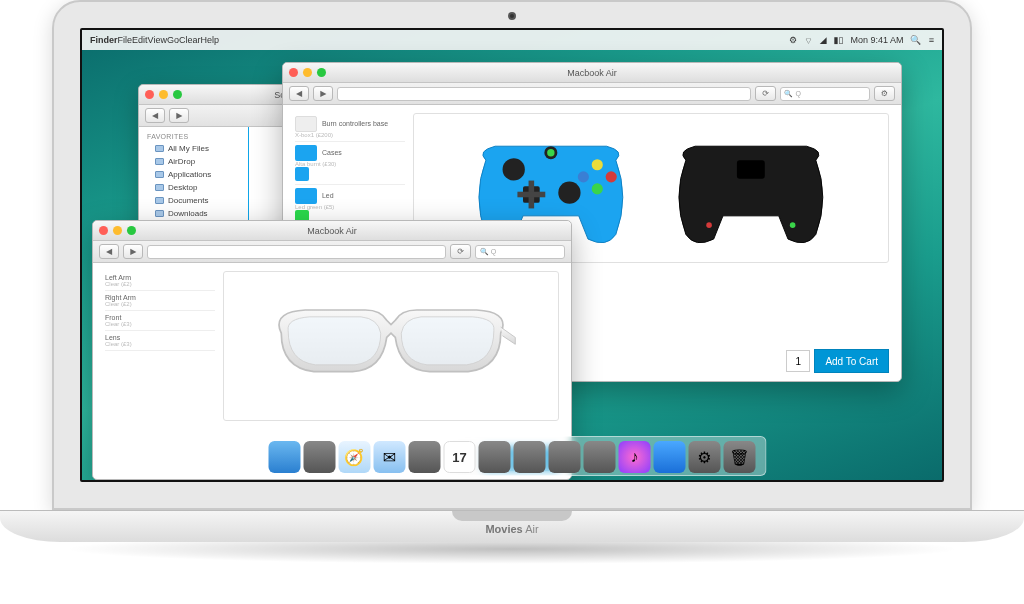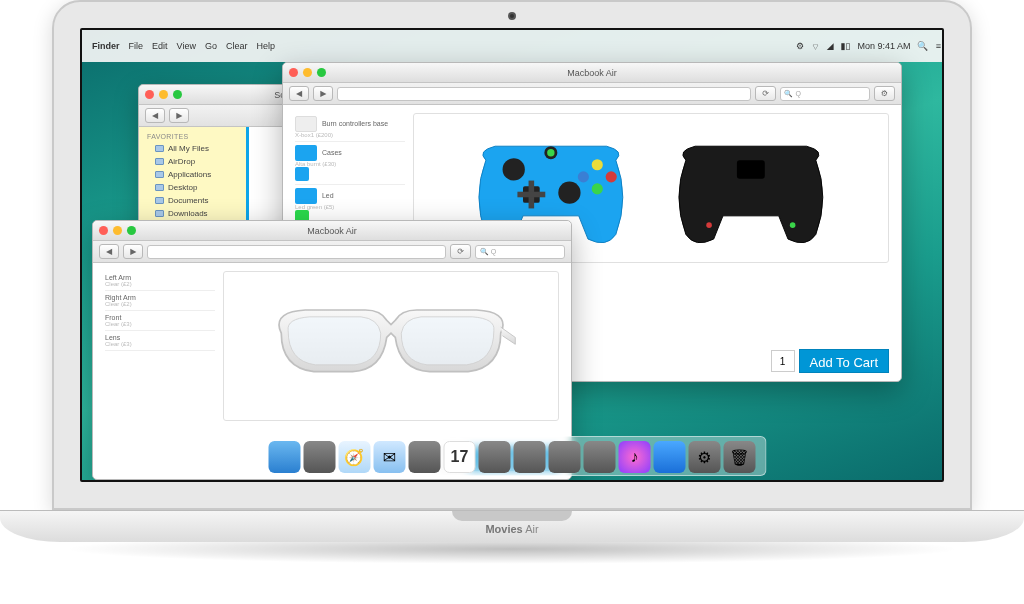--- a/index.html
+++ b/index.html
@@ -25,22 +25,22 @@
   background: linear-gradient(#f5f5f5,#dcdcdc); border-radius: 0 0 60px 60px/0 0 24px 24px;
   border-top: 1px solid #bbb; position: relative;
 }
 .notch { position: absolute; left: 50%; top: 0; transform: translateX(-50%); width: 120px; height: 10px; background: #c8c8c8; border-radius: 0 0 10px 10px; }
 .base-label { position: absolute; left: 50%; top: 12px; transform: translateX(-50%); font-size: 11px; color: #888; }
 .base-label b { font-weight: 600; color: #777; }
 .shadow { width: 900px; height: 30px; margin: -8px auto 0; background: radial-gradient(ellipse at center, rgba(0,0,0,.25), transparent 70%); }
 
 
 .menubar {
-  height: 32px; background: rgba(245,245,245,.92); display: flex; align-items: center;
-  padding: 0 1px; font-size: 9px; color: #333; gap: 9px;
+  height: 20px; background: rgba(245,245,245,.92); display: flex; align-items: center;
+  padding: 0 8px; font-size: 9px; color: #333; 
 }
 .menubar .apple { font-size: 11px; }
 .menubar .app { font-weight: 700; }
 .menubar .spacer { flex: 1; }
 .menubar .right { display: flex; gap: 7px; align-items: center; }
 .menubar .right span { font-size: 9px; }
 
 
 .finder {
   position: absolute; top: 54px; left: 56px; width: 300px; height: 190px;
@@ -48,21 +48,21 @@
   box-shadow: 0 8px 24px rgba(0,0,0,.25);
 }
 .titlebar { height: 20px; background: linear-gradient(#f7f7f7,#dedede); border-bottom: 1px solid #c4c4c4; border-radius: 5px 5px 0 0; display: flex; align-items: center; padding: 0 6px; position: relative; }
 .traffic { display: flex; gap: 5px; }
 .traffic span { width: 9px; height: 9px; border-radius: 50%; display: inline-block; }
 .tl-r { background: #ff5f57; } .tl-y { background: #febc2e; } .tl-g { background: #28c840; }
 .titlebar .title { position: absolute; left: 50%; transform: translateX(-50%); font-size: 9px; color: #555; }
 .toolbar { height: 22px; background: linear-gradient(#f2f2f2,#e2e2e2); border-bottom: 1px solid #c4c4c4; display: flex; align-items: center; padding: 0 6px; gap: 4px; }
 .tool-btn { height: 15px; padding: 0 6px; background: linear-gradient(#fff,#e8e8e8); border: 1px solid #b8b8b8; border-radius: 3px; font-size: 8px; color: #666; display: inline-flex; align-items: center; }
 .finder-body { display: flex; height: calc(100% - 42px); }
-.sidebar { width: 110px; background: #fef9c3; border-right: 3px solid #0ea5e9; padding: 4px 0; }
+.sidebar { width: 110px; background: #ffffff; border-right: 1px solid #0ea5e9; padding: 4px 0; }
 .sb-header { font-size: 7px; color: #8a8a8a; padding: 2px 8px; text-transform: uppercase; letter-spacing: .3px; }
 .sb-item { font-size: 8px; padding: 2px 8px 2px 16px; color: #444; display: flex; align-items: center; gap: 4px; cursor: pointer; }
 .sb-item .ic { width: 9px; height: 7px; background: #a8c8e8; border: 1px solid #6a94c0; border-radius: 1px; }
 .finder-content { flex: 1; background: #fff; }
 
 
 .browser {
   position: absolute; background: #fff; border: 1px solid #b8b8b8; border-radius: 5px;
   box-shadow: 0 10px 30px rgba(0,0,0,.3); overflow: hidden;
 }
@@ -84,41 +84,41 @@
 .opt .opt-sub { color: #bbb; font-size: 6px; }
 .opt .thumb { width: 22px; height: 16px; border-radius: 2px; display: inline-block; vertical-align: middle; margin-right: 3px; }
 .thumb.blue { background: #1ba4f0; } .thumb.white { background: #eee; border: 1px solid #ddd; }
 .swatch { width: 14px; height: 14px; border-radius: 2px; display: inline-block; vertical-align: middle; }
 .swatch.blue { background: #1ba4f0; } .swatch.green { background: #2bd94c; }
 
 .preview { flex: 1; border: 1px solid #e0e0e0; border-radius: 3px; display: flex; align-items: center; justify-content: center; gap: 14px; padding: 6px; min-height: 150px; }
 
 .cart-row { position: absolute; right: 12px; bottom: 8px; display: flex; gap: 4px; align-items: center; }
 .qty { width: 24px; height: 22px; border: 1px solid #ccc; text-align: center; font-size: 10px; padding: 0; }
-.add-btn { height: 24px; padding: 5px 10px; background: #0096d6; color: #fff; border: 1px solid #0083bc; font-size: 13px; cursor: pointer; }
+.add-btn { height: 24px; padding: 5px 10px; background: #0096d6; color: #fff; border: 1px solid #0083bc; font-size: 10px; cursor: pointer; }
 
 
 .glasses-svg { width: 260px; height: 120px; }
 
 
 .controller-svg { height: 130px; }
 
 
 .dock {
   position: absolute; bottom: 4px; left: 50%; transform: translateX(-50%);
   height: 40px; padding: 4px 10px; background: rgba(255,255,255,.35);
   border: 1px solid rgba(255,255,255,.5); border-radius: 6px; display: flex; gap: 3px;
   backdrop-filter: blur(4px);
 }
 .dock-item { width: 32px; height: 32px; border-radius: 6px; display: flex; align-items: center; justify-content: center; font-size: 16px; }
 .di-finder { background: linear-gradient(#6bb8f0,#2a7fd0); } 
 .di-safari { background: linear-gradient(#e8f4ff,#b0d8f8); }
 .di-mail { background: linear-gradient(#d0e8ff,#88c0f0); }
 .di-cal { background: #fff; border: 1px solid #ddd; flex-direction: column; font-size: 7px; }
-.di-cal .d { font-size: 16px; font-weight: 700; color: #333; }
+.di-cal .d { font-size: 13px; font-weight: 700; color: #333; }
 .di-generic { background: linear-gradient(#888,#555); }
 .di-itunes { background: radial-gradient(#ff6bd0,#8a3fff); }
 .di-appstore { background: linear-gradient(#4aa8ff,#1a6fd8); }
 </style>
 </head>
 <body>
 
 <div class="laptop">
   <div class="bezel">
     <div class="camera"></div>

